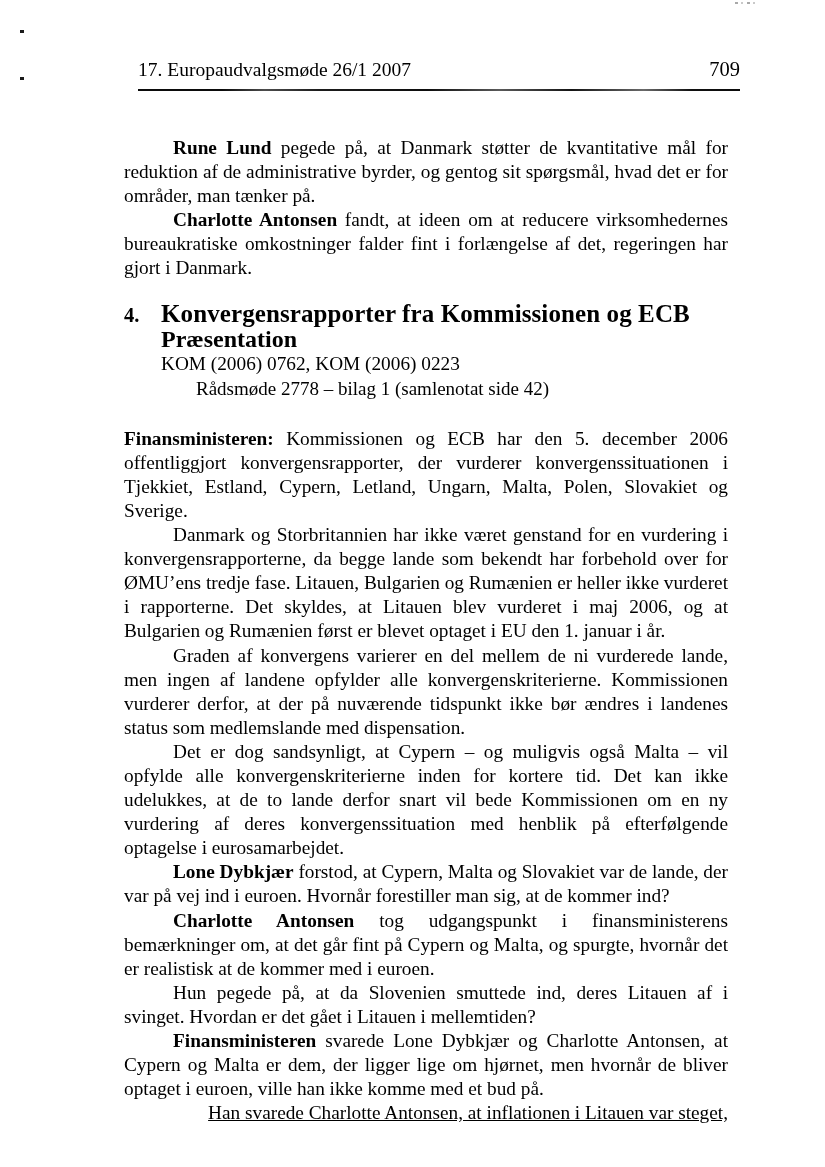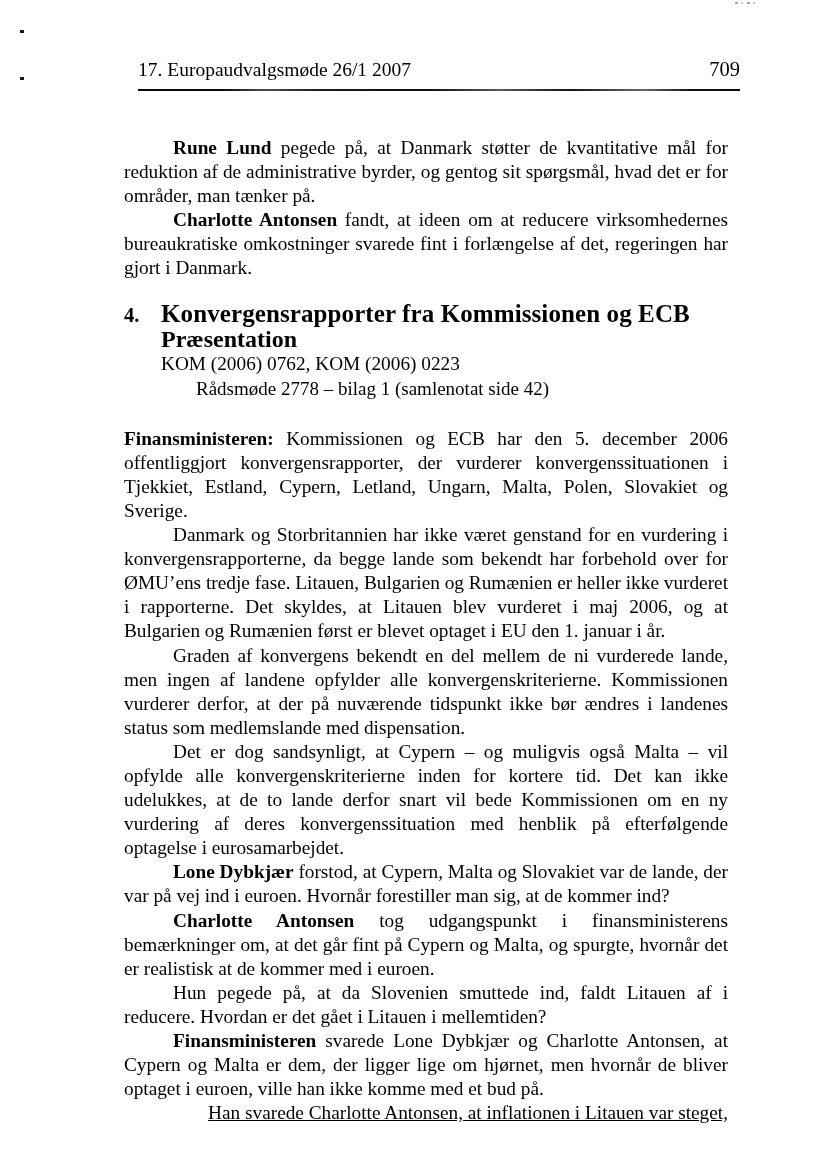--- a/index.html
+++ b/index.html
@@ -163,45 +163,45 @@
   <div class="running-head">
     <span>17. Europaudvalgsmøde 26/1 2007</span>
     <span class="folio">709</span>
   </div>
   <div class="head-rule"></div>
 
   <div class="column">
 
     <p><span class="nm">Rune Lund</span><span> pegede på, at Danmark støtter de kvantitative mål for reduktion af de administrative byrder, og gentog sit spørgsmål, hvad det er for områder, man tænker på.</span></p>
 
-    <p><span class="nm">Charlotte Antonsen</span><span> fandt, at ideen om at reducere virksomhedernes bureaukratiske omkostninger svarede fint i forlængelse af det, regeringen har gjort i Danmark.</span></p>
+    <p><span class="nm">Charlotte Antonsen</span><span> fandt, at ideen om at reducere virksomhedernes bureaukratiske omkostninger falder fint i forlængelse af det, regeringen har gjort i Danmark.</span></p>
 
     <div class="section">
       <div class="section-row">
         <span class="section-num">4.</span>
         <span class="section-title">Konvergensrapporter fra Kommissionen og ECB</span>
       </div>
       <div class="section-sub">Præsentation</div>
       <div class="section-kom">KOM (2006) 0762, KOM (2006) 0223</div>
       <div class="section-note">Rådsmøde 2778 – bilag 1 (samlenotat side 42)</div>
     </div>
     <div class="gap-after-note"></div>
 
     <p class="noindent"><span class="nm">Finansministeren:</span><span> Kommissionen og ECB har den 5. december 2006 offentliggjort konvergensrapporter, der vurderer konvergenssituationen i Tjekkiet, Estland, Cypern, Letland, Ungarn, Malta, Polen, Slovakiet og Sverige.</span></p>
 
     <p><span>Danmark og Storbritannien har ikke været genstand for en vurdering i konvergensrapporterne, da begge lande som bekendt har forbehold over for ØMU’ens tredje fase. Litauen, Bulgarien og Rumænien er heller ikke vurderet i rapporterne. Det skyldes, at Litauen blev vurderet i maj 2006, og at Bulgarien og Rumænien først er blevet optaget i EU den 1. januar i år.</span></p>
 
-    <p><span>Graden af konvergens bekendt en del mellem de ni vurderede lande, men ingen af landene opfylder alle konvergenskriterierne. Kommissionen vurderer derfor, at der på nuværende tidspunkt ikke bør ændres i landenes status som medlemslande med dispensation.</span></p>
+    <p><span>Graden af konvergens varierer en del mellem de ni vurderede lande, men ingen af landene opfylder alle konvergenskriterierne. Kommissionen vurderer derfor, at der på nuværende tidspunkt ikke bør ændres i landenes status som medlemslande med dispensation.</span></p>
 
     <p><span>Det er dog sandsynligt, at Cypern – og muligvis også Malta – vil opfylde alle konvergenskriterierne inden for kortere tid. Det kan ikke udelukkes, at de to lande derfor snart vil bede Kommissionen om en ny vurdering af deres konvergenssituation med henblik på efterfølgende optagelse i eurosamarbejdet.</span></p>
 
     <p><span class="nm">Lone Dybkjær</span><span> forstod, at Cypern, Malta og Slovakiet var de lande, der var på vej ind i euroen. Hvornår forestiller man sig, at de kommer ind?</span></p>
 
     <p><span class="nm">Charlotte Antonsen</span><span> tog udgangspunkt i finansministerens bemærkninger om, at det går fint på Cypern og Malta, og spurgte, hvornår det er realistisk at de kommer med i euroen.</span></p>
 
-    <p><span>Hun pegede på, at da Slovenien smuttede ind, faldt Litauen af i reducere. Hvordan er det gået i Litauen i mellemtiden?</span></p>
+    <p><span>Hun pegede på, at da Slovenien smuttede ind, deres Litauen af i svinget. Hvordan er det gået i Litauen i mellemtiden?</span></p>
 
     <p><span class="nm">Finansministeren</span><span> svarede Lone Dybkjær og Charlotte Antonsen, at Cypern og Malta er dem, der ligger lige om hjørnet, men hvornår de bliver optaget i euroen, ville han ikke komme med et bud på.</span></p>
 
     <p class="last-left"><span>Han svarede Charlotte Antonsen, at inflationen i Litauen var steget,</span></p>
 
   </div>
 </div>
 
 </body></html>

